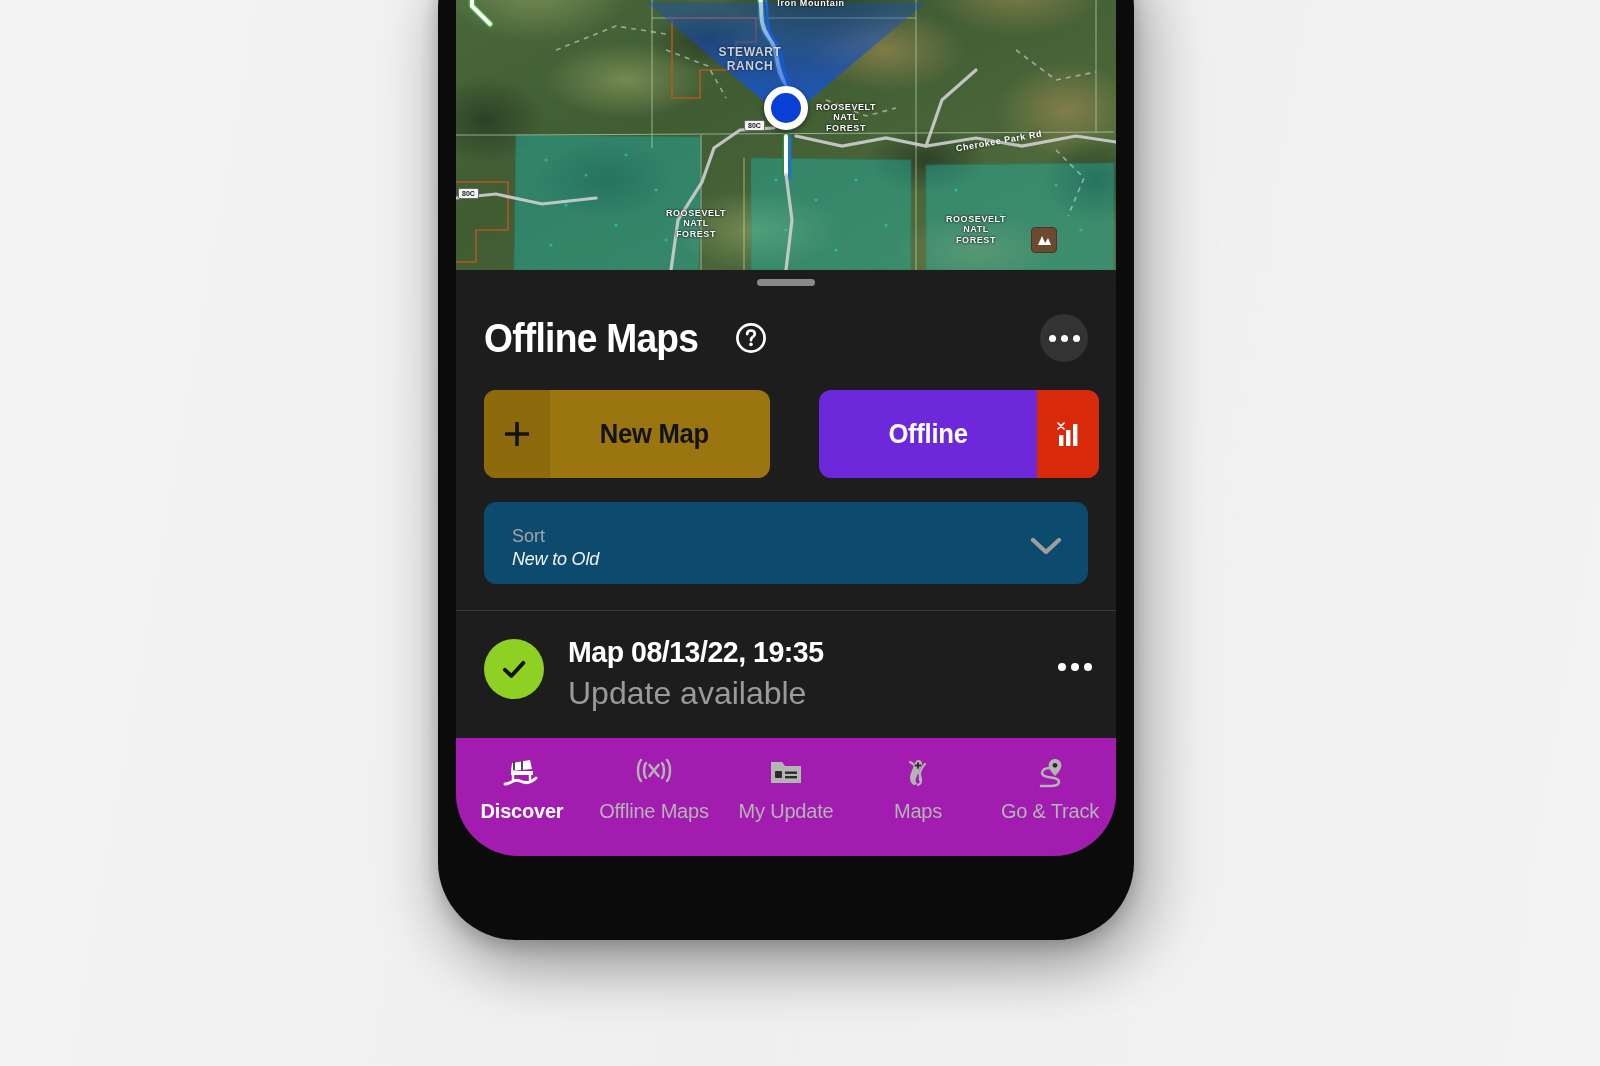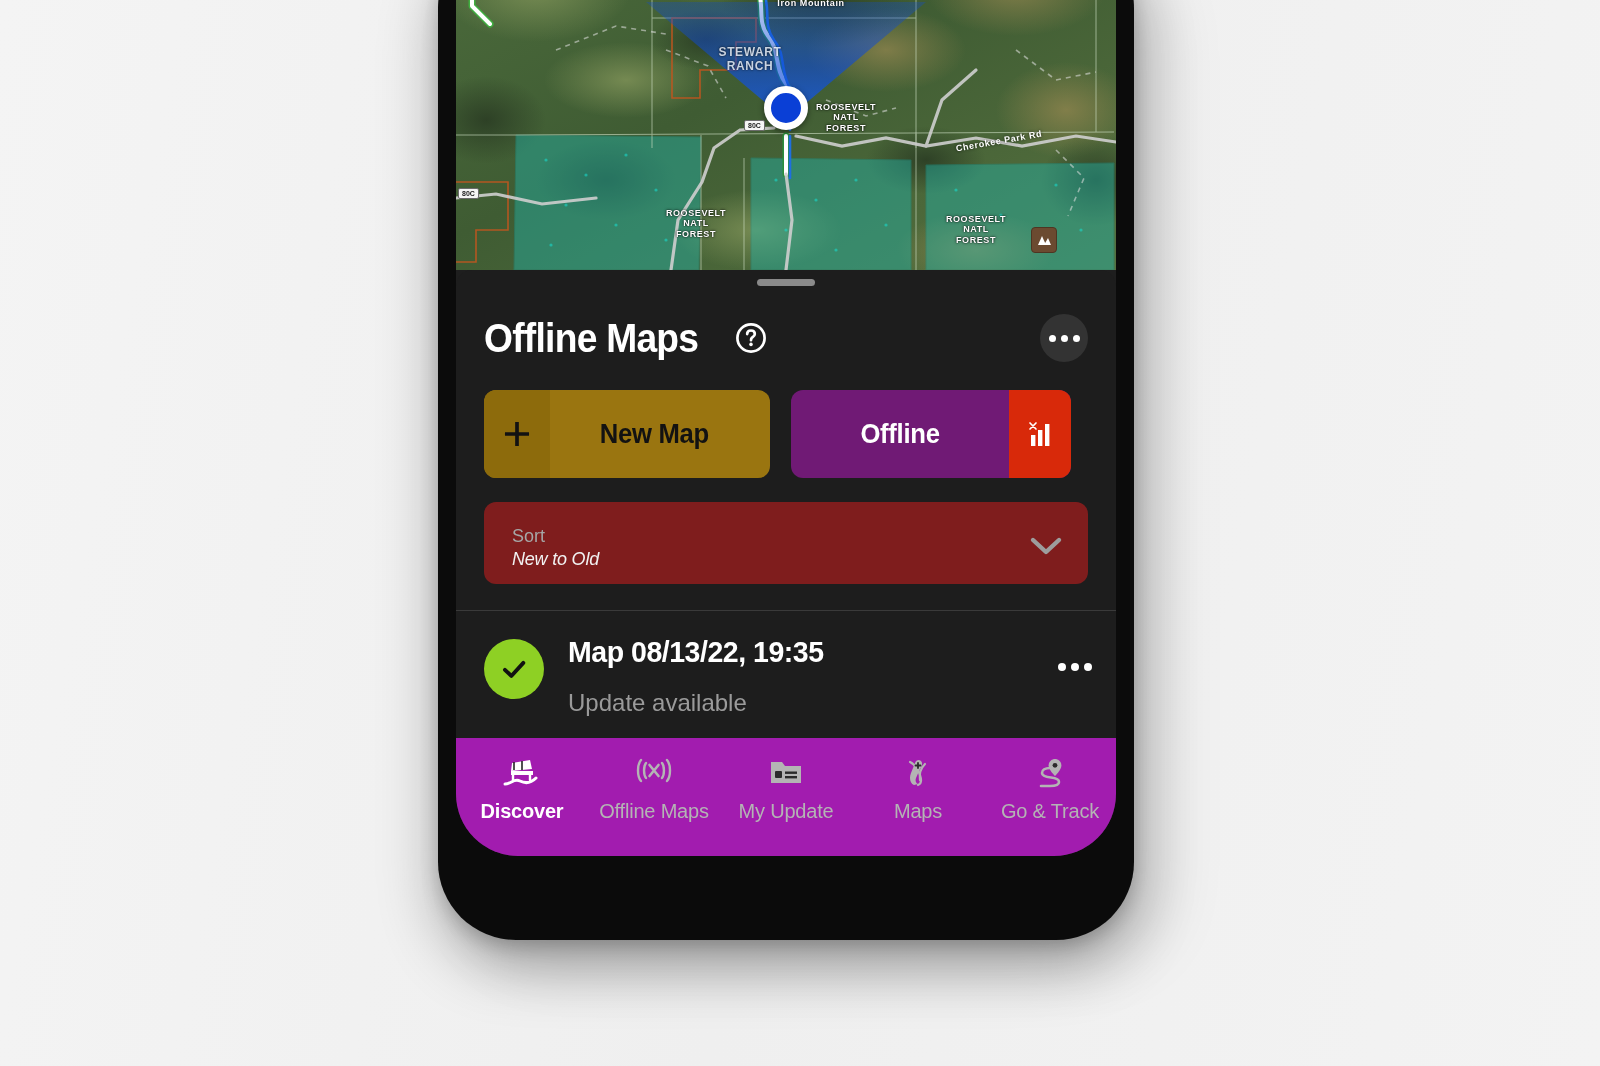--- a/index.html
+++ b/index.html
@@ -185,21 +185,21 @@
   .kebab-btn i {
     width: 7px; height: 7px;
     border-radius: 50%;
     background: #ffffff;
     display: block;
   }
 
   
   .actions {
     display: flex;
-    gap: 21px;
+    gap: 36px;
     padding: 22px 28px 0 28px;
   }
 
   .btn {
     height: 88px;
     border-radius: 12px;
     display: flex;
     align-items: stretch;
     overflow: hidden;
     cursor: pointer;
@@ -225,21 +225,22 @@
     color: #121212;
     font-size: 27px;
     font-weight: 700;
     letter-spacing: -0.3px;
     transform: scaleX(0.95);
     padding-right: 12px;
   }
 
   .btn-offline {
     flex: 0 0 280px;
-    background: #701a75;
+    background: #6d28d9;
+    margin-left: 13px;
   }
   .btn-offline .seg-label {
     flex: 1;
     display: flex;
     align-items: center;
     justify-content: center;
     color: #ffffff;
     font-size: 27px;
     font-weight: 700;
     letter-spacing: -0.3px;
@@ -250,21 +251,21 @@
     background: #d8290a;
     display: flex;
     align-items: center;
     justify-content: center;
   }
 
   
   .sort {
     margin: 24px 28px 0 28px;
     height: 82px;
-    background: #7f1d1d;
+    background: #0c4a6e;
     border-radius: 12px;
     display: flex;
     align-items: center;
     padding: 10px 22px 0 28px;
     cursor: pointer;
   }
   .sort-texts { flex: 1; }
   .sort-label {
     color: #a6a6a6;
     font-size: 18px;
@@ -315,23 +316,23 @@
     font-size: 30px;
     font-weight: 700;
     letter-spacing: -0.5px;
     transform: scaleX(0.95);
     transform-origin: left center;
     white-space: nowrap;
     line-height: 1.25;
   }
   .row-sub {
     color: #9a9a9a;
-    font-size: 24px;
+    font-size: 32px;
     line-height: 1.3;
-    margin-top: 16px;
+    margin-top: 2px;
     white-space: nowrap;
   }
   .row-kebab {
     display: flex;
     align-items: center;
     gap: 5px;
     margin-top: 32px;
     flex: 0 0 auto;
     cursor: pointer;
   }

